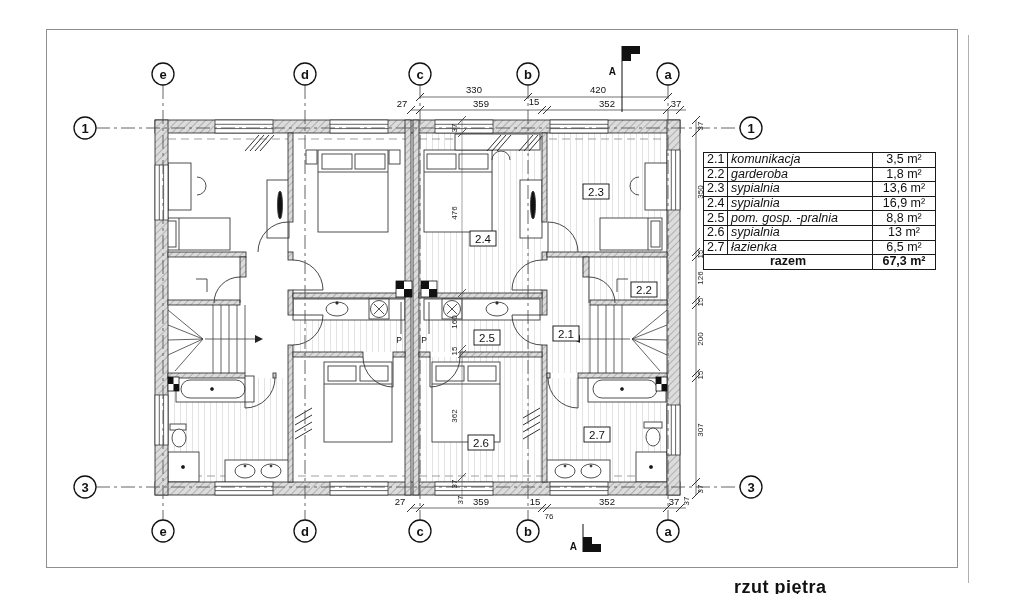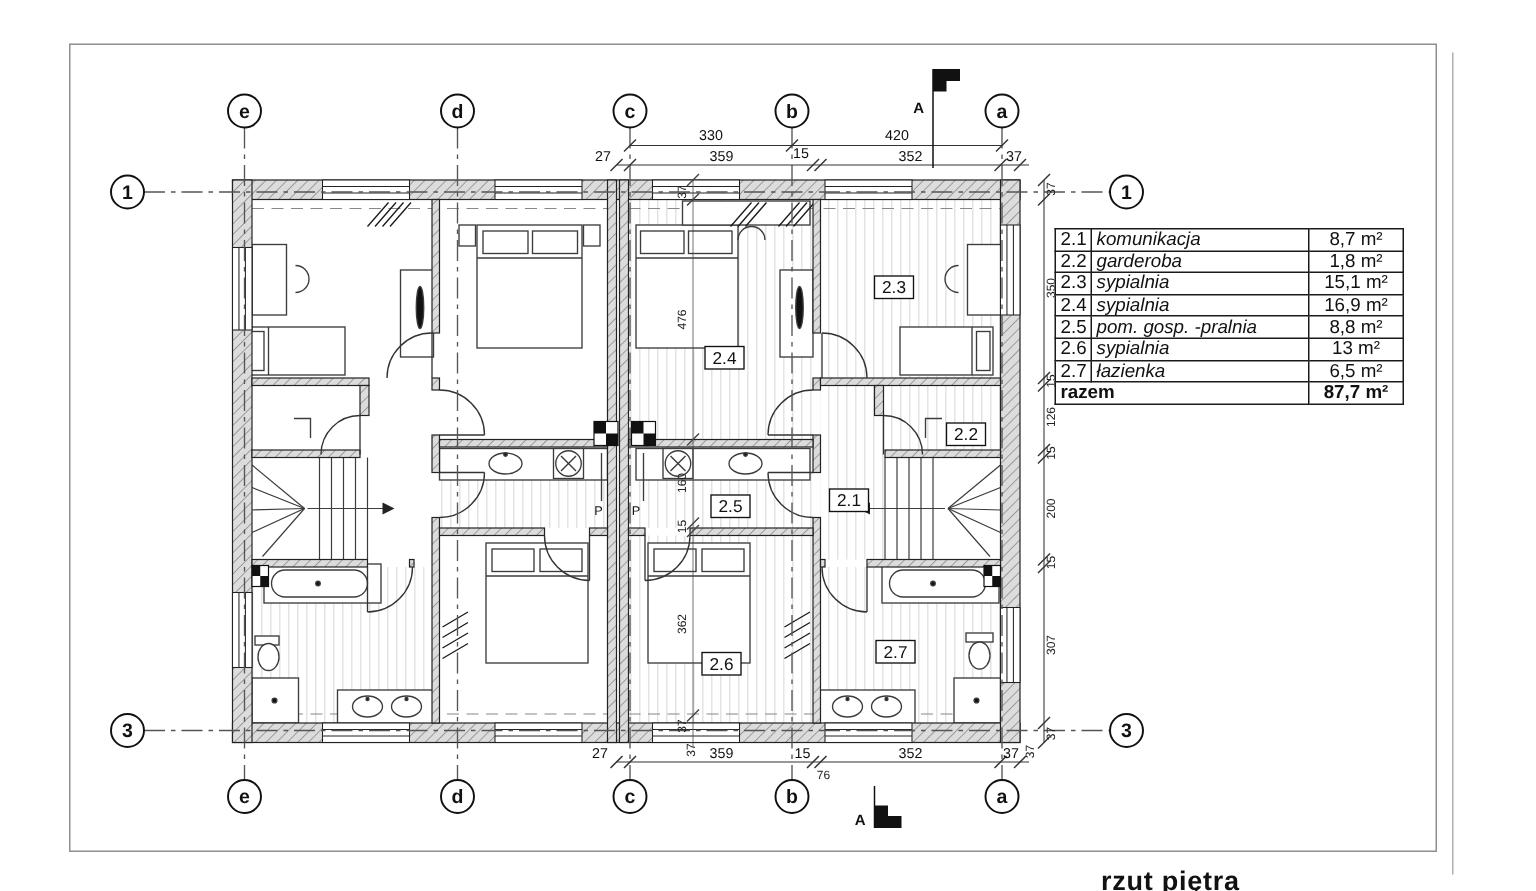--- a/index.html
+++ b/index.html
@@ -7,21 +7,21 @@
         font-family:"Liberation Sans",sans-serif;color:#111;}
   .frame{position:absolute;left:46px;top:29px;width:910px;height:537px;border:1px solid #8f8f8f;}
   .outerline{position:absolute;left:968px;top:35px;width:1px;height:548px;background:#b0b0b0;}
   svg{position:absolute;left:0;top:0;}
   .legend{position:absolute;left:703px;top:152px;border-collapse:collapse;
           font-size:12.5px;line-height:13px;background:#fff;}
   .legend td{border:1px solid #1a1a1a;padding:0 3px;height:13.6px;white-space:nowrap;}
   .legend td.num{width:20px;padding-right:0;}
   .legend td.nm{width:138px;font-style:italic;}
   .legend td.ar{width:56px;text-align:center;}
-  .legend tr.total td{font-weight:bold;}
+  .legend tr.total td{font-weight:bold;text-align:center;}
   .title{position:absolute;left:734px;top:533px;width:180px;text-align:left;
          font-size:18px;font-weight:bold;letter-spacing:.5px;margin-top:44px;}
   text{font-family:"Liberation Sans",sans-serif;fill:#111;}
   .axis-t{font-size:13px;font-weight:bold;text-anchor:middle;}
   .dim-t{font-size:9.5px;text-anchor:middle;}
   .dim-s{font-size:8px;text-anchor:middle;fill:#222;}
   .room-t{font-size:11.5px;text-anchor:middle;}
   .p-t{font-size:8.5px;text-anchor:middle;}
   .a-t{font-size:10px;font-weight:bold;text-anchor:end;}
 </style>
@@ -609,31 +609,31 @@
   <text class="p-t" x="424" y="343">P</text>
   <text class="p-t" x="399" y="343">P</text>
 </g>
 </svg>
 
 <table class="legend">
   <tbody>
         <tr>
           <td class="num">2.1</td>
           <td class="nm">komunikacja</td>
-          <td class="ar">8,7 m²</td>
+          <td class="ar">3,5 m²</td>
         </tr>
   <tr>
           <td class="num">2.2</td>
           <td class="nm">garderoba</td>
           <td class="ar">1,8 m²</td>
         </tr>
   <tr>
           <td class="num">2.3</td>
           <td class="nm">sypialnia</td>
-          <td class="ar">15,1 m²</td>
+          <td class="ar">13,6 m²</td>
         </tr>
   <tr>
           <td class="num">2.4</td>
           <td class="nm">sypialnia</td>
           <td class="ar">16,9 m²</td>
         </tr>
   <tr>
           <td class="num">2.5</td>
           <td class="nm">pom. gosp. -pralnia</td>
           <td class="ar">8,8 m²</td>
@@ -643,19 +643,19 @@
           <td class="nm">sypialnia</td>
           <td class="ar">13 m²</td>
         </tr>
   <tr>
           <td class="num">2.7</td>
           <td class="nm">łazienka</td>
           <td class="ar">6,5 m²</td>
         </tr>
   <tr class="total">
           <td colspan="2">razem</td>
-          <td class="ar">87,7 m²</td>
+          <td class="ar">67,3 m²</td>
         </tr>
 </tbody>
     </table>
 
 <div class="title">rzut piętra</div>
 </div>
 
 </body></html>

